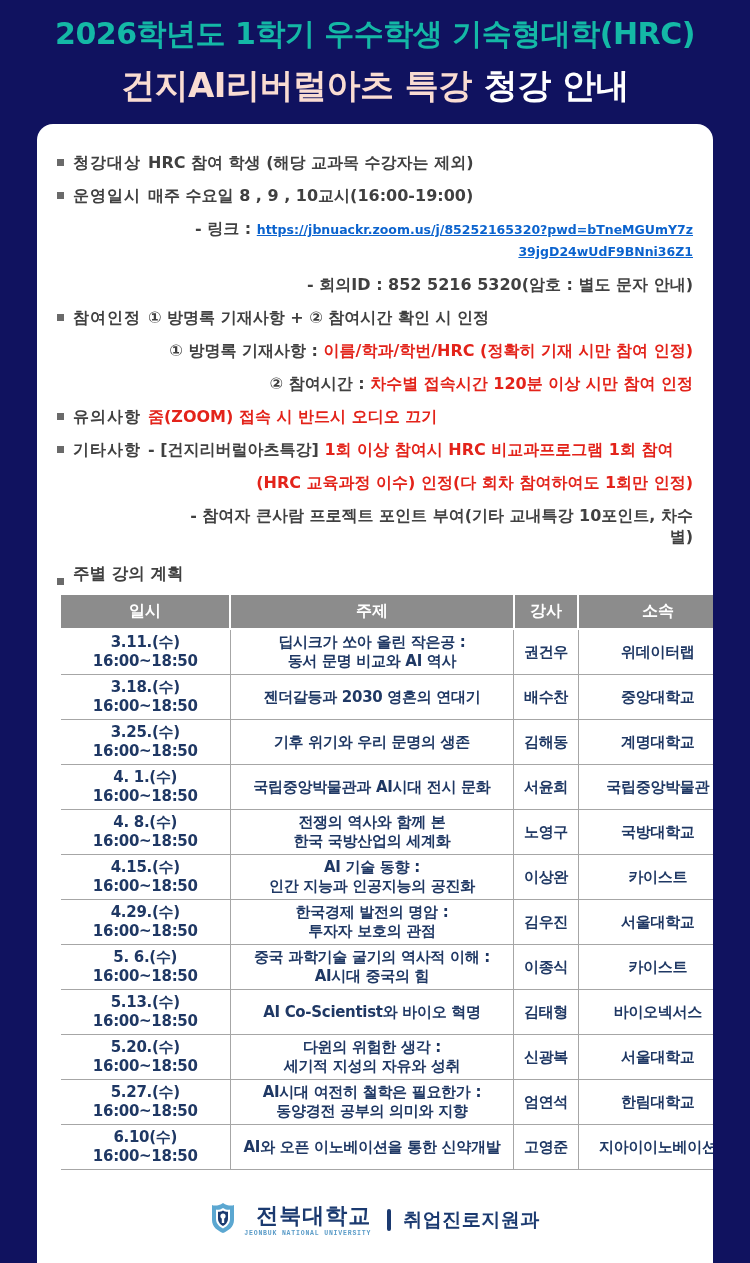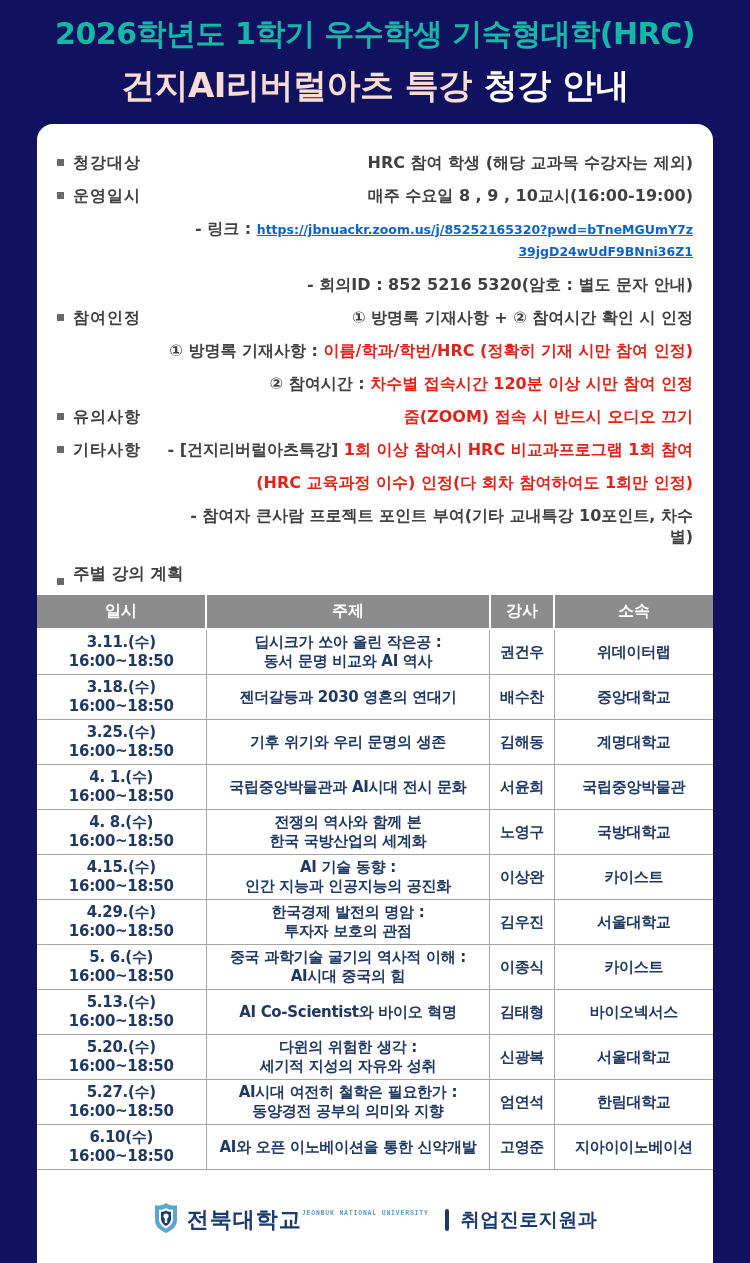--- a/index.html
+++ b/index.html
@@ -24,30 +24,30 @@
     padding-top:28px;
     height:1194px;
     overflow:hidden;
   }
 
   .info { padding:0 20px 0 20px; }
   .info-row { display:flex; align-items:flex-start; margin-bottom:12px;
     font-size:16px; line-height:21px; color:#404040; }
   .bullet { width:7px; height:7px; background:#6a6a6a; margin:7px 9px 0 0; flex:none; }
   .info-label { width:75px; flex:none; color:#404040; letter-spacing:1px; }
-  .info-value { flex:1; color:#404040;text-align:right; }
+  .info-value { flex:1; color:#404040; }
   .sub-row { margin:0 0 12px 111px; font-size:16px; line-height:21px; color:#404040;text-align:right; }
   .sub-row.deep { margin-left:138px; }
   .red { color:#e3231a; }
   .zoom-link { color:#0b63ce; text-decoration:underline; font-size:12.5px; word-break:break-all; }
 
   .plan-heading-row { display:flex; align-items:flex-end; margin:16px 0 10px 0;
     font-size:16.5px; color:#404040; }
 
-  table.schedule { width:100%; border-collapse:collapse; table-layout:fixed; }
+  table.schedule { width:100%; border-collapse:collapse; table-layout:fixed;margin-left:24px; }
   table.schedule col.c-date { width:25%; }
   table.schedule col.c-topic { width:42%; }
   table.schedule col.c-lect { width:9.5%; }
   table.schedule col.c-aff { width:23.5%; }
   table.schedule thead th {
     background:#8c8c8c; color:#ffffff; font-size:16px;
     padding:6px 0; border-left:2px solid #ffffff; border-bottom:2px solid #ffffff;
   }
   table.schedule thead th:first-child { border-left:none; }
   table.schedule tbody td {
@@ -55,21 +55,21 @@
     text-align:center; vertical-align:middle;
     padding:3px 2px; line-height:19px; height:40px;
     letter-spacing:-0.3px;
   }
   table.schedule tbody tr td:first-child { border-left:none; }
   table.schedule tbody tr td:last-child { border-right:none; }
   td.topic { white-space:pre-line; }
 
   .footer { display:flex; justify-content:center; align-items:center; margin-top:32px; }
   .logo-icon { margin-right:8px; }
-  .uni-block { display:flex; align-items:flex-start; }
+  .uni-block { display:flex; flex-direction:column; align-items:flex-end; }
   .uni-name { font-size:22px; color:#1b3a70; letter-spacing:1px; line-height:24px; }
   .uni-en { font-size:6.5px; color:#5b9cc8; letter-spacing:0.8px; margin-top:2px;font-family:Liberation Mono, monospace; }
   .footer-divider { width:4px; height:22px; background:#1b3a70; border-radius:2px; margin:0 12px 0 16px; }
   .dept-name { font-size:19px; color:#1b3a70; letter-spacing:0.5px; }
 </style>
 </head>
 <body>
 
 <div class="header">
   <div class="header-line1">2026학년도 1학기 우수학생 기숙형대학(HRC)</div>

